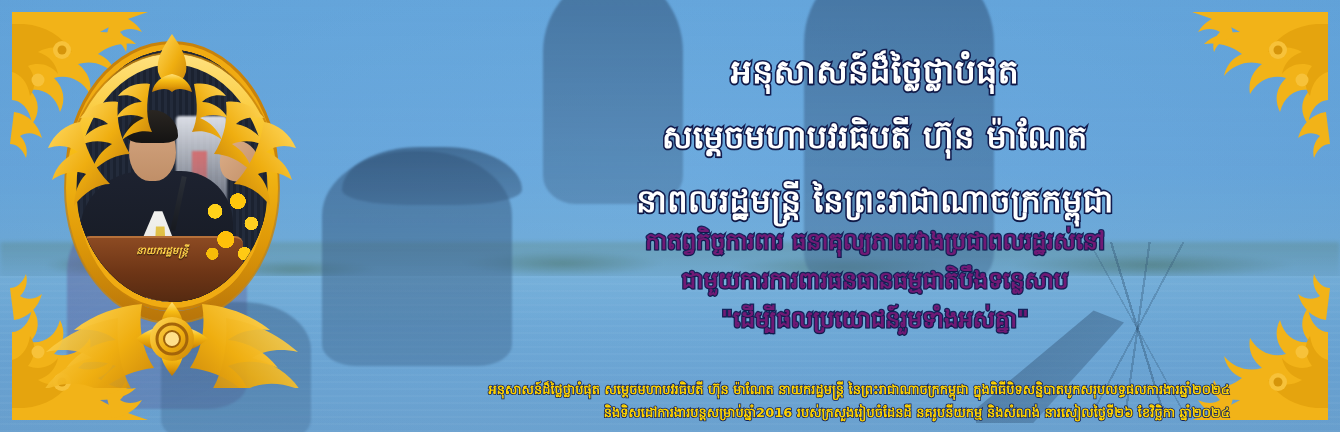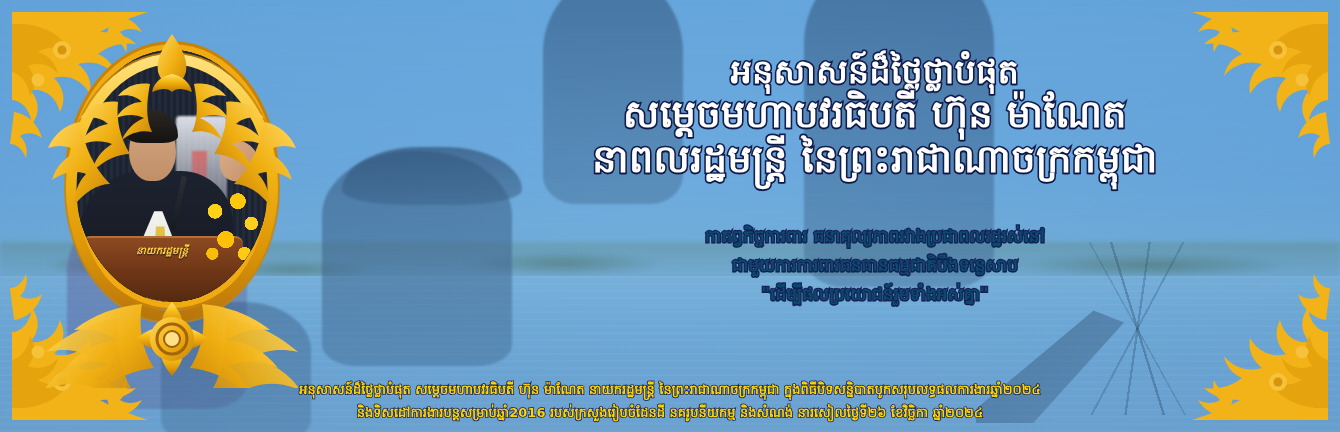--- a/index.html
+++ b/index.html
@@ -203,41 +203,41 @@
   .hl-line{
     display:block;
     font-size:33px;line-height:1.20;
     font-weight:700;
     color:#ffffff;
     letter-spacing:.5px;
     -webkit-text-stroke:3.2px #131c4e;
     paint-order:stroke fill;
     text-shadow:0 2px 0 rgba(10,18,60,.55);
   }
-  .hl-2,.hl-3{font-size:38px;}
+  .hl-2,.hl-3{font-size:32px;margin-top:26px;}
 
   
   .subhead{
     position:absolute;left:430px;top:222px;width:890px;
     text-align:center;
   }
   .sh-line{
     display:block;
-    font-size:17px;line-height:1.70;
+    font-size:23px;line-height:1.70;
     font-weight:700;
-    color:#0c4a6e;
+    color:#701a75;
     -webkit-text-stroke:2.4px #15235a;
     paint-order:stroke fill;
     text-shadow:0 1px 0 rgba(10,18,60,.5);
   }
 
   
   .caption{
     position:absolute;left:110px;right:110px;bottom:8px;
-    text-align:center;
+    text-align:right;
   }
   .cap-line{
     display:block;
     font-size:13px;line-height:1.72;
     font-weight:700;
     color:#ffd400;
     -webkit-text-stroke:1.6px #11205a;
     paint-order:stroke fill;
   }
 </style>

